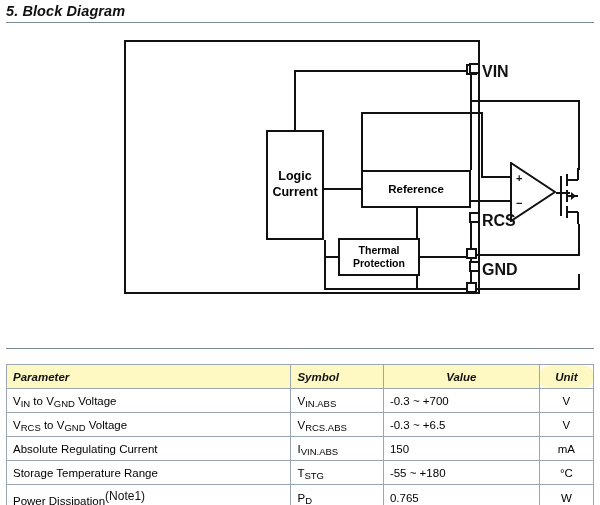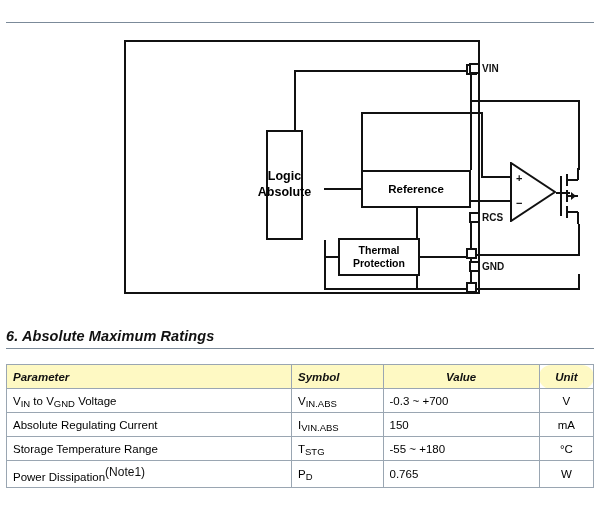--- a/index.html
+++ b/index.html
@@ -59,21 +59,21 @@
     display: flex;
     align-items: center;
     justify-content: center;
     text-align: center;
     font-weight: bold;
     font-size: 11.5px;
     line-height: 1.25;
     box-sizing: border-box;
   }
   #box-logic {
-    left: 140px; top: 88px; width: 37px; height: 110px;
+    left: 140px; top: 88px; width: 58px; height: 110px;
     font-size: 12.5px;
   }
   #box-reference {
     left: 235px; top: 128px; width: 110px; height: 38px;
     font-size: 11.5px;
   }
   #box-thermal {
     left: 212px; top: 196px; width: 82px; height: 38px;
     font-size: 10.5px;
   }
@@ -90,21 +90,21 @@
   .pad {
     position: absolute;
     width: 11px;
     height: 11px;
     border: 2px solid #111;
     background: #fff;
     box-sizing: border-box;
   }
   .pad-label {
     position: absolute;
-    font-size: 10px;
+    font-size: 16px;
     font-weight: bold;
     color: #111;
     white-space: nowrap;
   }
 
   
   .opamp {
     position: absolute;
     left: 384px;
     top: 120px;
@@ -173,20 +173,21 @@
     font-size: 12px;
     vertical-align: super;
     color: #111;
   }
 </style>
 </head>
 <body>
 
 <div class="page">
 
+  <div class="section-heading" id="sec-block-title">5. Block Diagram</div>
   <div class="rule" id="rule-1"></div>
 
   <div class="diagram">
 
     <div class="wire h" style="left:168px; top:28px; width:178px;"></div>
     <div class="wire v" style="left:168px; top:28px; height:60px;"></div>
     <div class="wire v" style="left:344px; top:28px; height:20px;"></div>
     <div class="wire h" style="left:344px; top:28px; width:0px;"></div>
     <div class="wire h" style="left:346px; top:28px; width:0px;"></div>
 
@@ -220,21 +221,21 @@
 
     <div class="wire v" style="left:452px; top:58px; height:70px;"></div>
     <div class="wire h" style="left:344px; top:58px; width:110px;"></div>
 
     <div class="wire h" style="left:290px; top:246px; width:162px;"></div>
     <div class="wire v" style="left:452px; top:232px; height:16px;"></div>
 
     <div class="box" id="box-logic">
       <div>
         <div>Logic</div>
-        <div>Absolute</div>
+        <div>Current</div>
       </div>
     </div>
 
     <div class="box" id="box-thermal">
       <div>
         <div>Thermal</div>
         <div>Protection</div>
       </div>
     </div>
 
@@ -275,41 +276,46 @@
   </div>
 
   <div class="pad-label" style="left:482px; top:63px;">VIN</div>
   <div class="pad-label" style="left:482px; top:212px;">RCS</div>
   <div class="pad-label" style="left:482px; top:261px;">GND</div>
 
   <div class="pad" style="left:469px; top:63px;"></div>
   <div class="pad" style="left:469px; top:212px;"></div>
   <div class="pad" style="left:469px; top:261px;"></div>
 
-  <div class="section-heading" id="sec-amr-title">6. Absolute Maximum Ratings</div>
   <div class="rule" id="rule-2"></div>
 
   <div class="table-wrap">
     <table>
       <thead>
         <tr>
           <th class="col-param">Parameter</th>
           <th class="col-symbol">Symbol</th>
           <th class="col-value">Value</th>
           <th class="col-unit">Unit</th>
         </tr>
       </thead>
       <tbody>
         <tr>
           <td><span>V</span><sub class="sc">IN</sub><span> to V</span><sub class="sc">GND</sub><span> Voltage</span></td>
           <td><span>V</span><sub class="sc">IN.ABS</sub></td>
           <td>-0.3 ~ +700</td>
           <td class="unit">V</td>
         </tr>
         <tr>
+          <td><span>V</span><sub class="sc">RCS</sub><span> to V</span><sub class="sc">GND</sub><span> Voltage</span></td>
+          <td><span>V</span><sub class="sc">RCS.ABS</sub></td>
+          <td>-0.3 ~ +6.5</td>
+          <td class="unit">V</td>
+        </tr>
+        <tr>
           <td>Absolute Regulating Current</td>
           <td><span>I</span><sub class="sc">VIN.ABS</sub></td>
           <td>150</td>
           <td class="unit">mA</td>
         </tr>
         <tr>
           <td>Storage Temperature Range</td>
           <td><span>T</span><sub class="sc">STG</sub></td>
           <td>-55 ~ +180</td>
           <td class="unit">°C</td>

